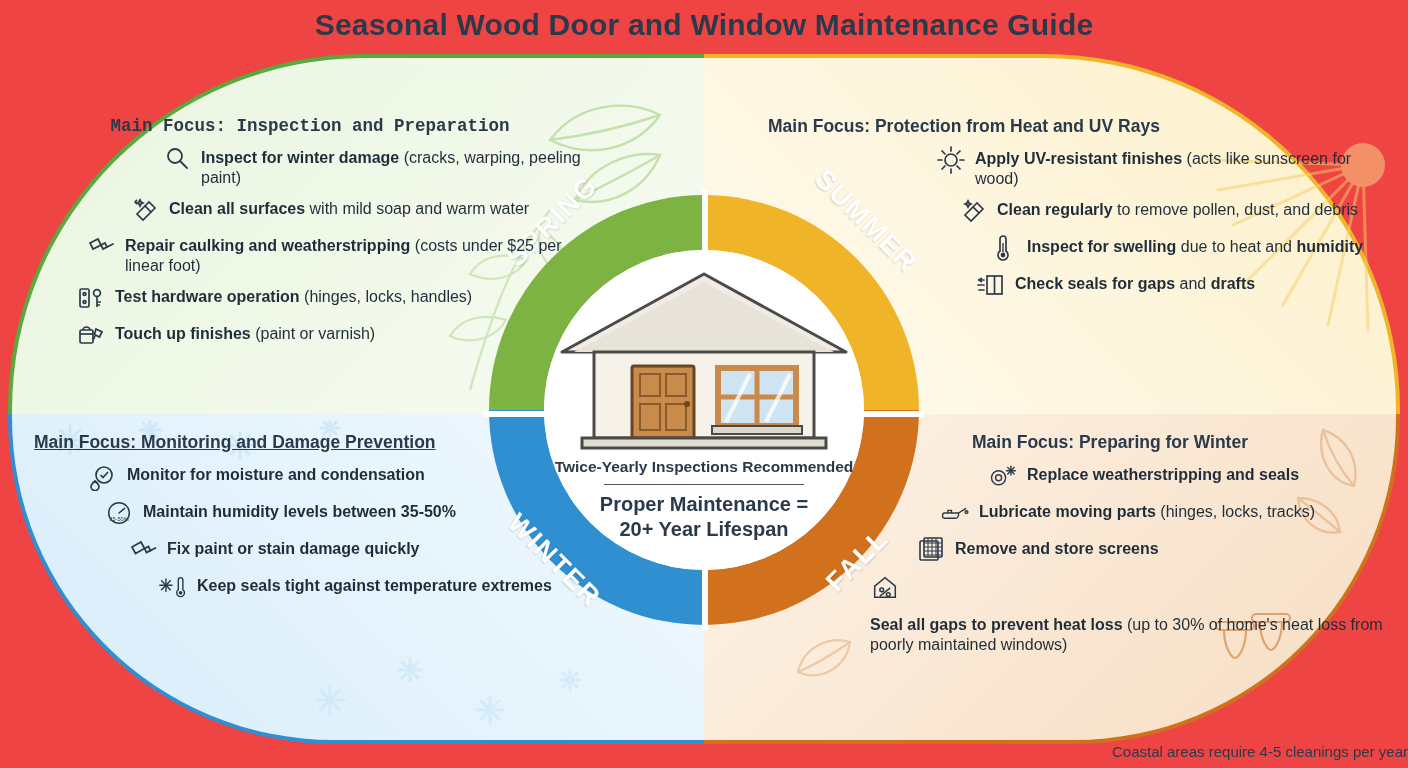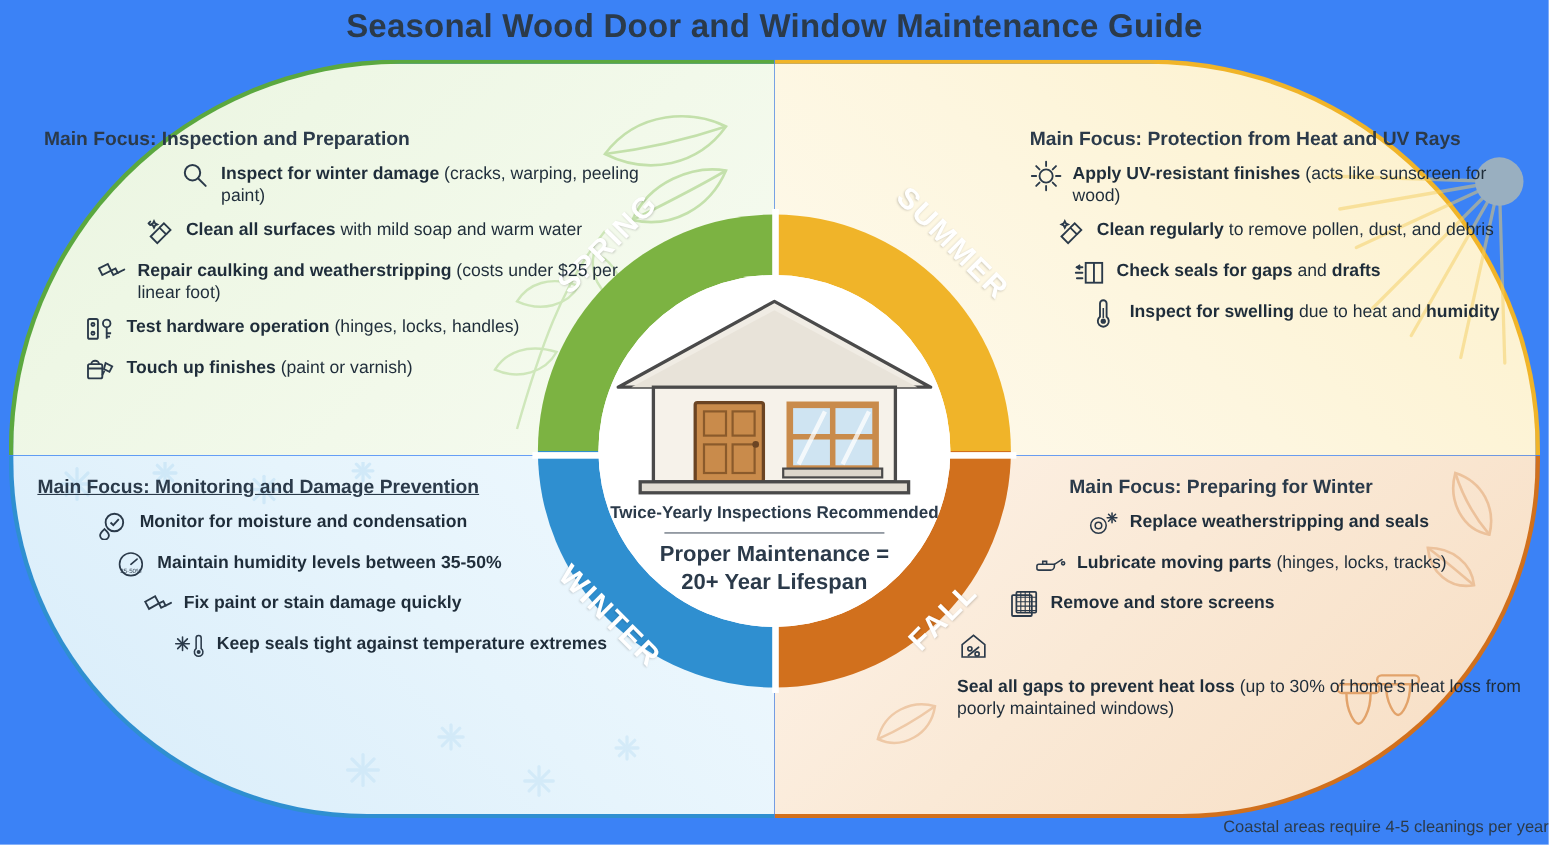--- a/index.html
+++ b/index.html
@@ -6,21 +6,21 @@
   html, body {
     margin: 0; padding: 0;
     width: 1408px; height: 768px;
     background: #ffffff;
     font-family: "Liberation Sans", sans-serif;
     overflow: hidden;
   }
   #stage {
     position: relative;
     width: 1408px; height: 768px;
-    background: #3b82f6;
+    background: #ef4444;
   }
 
   
   #title {
     position: absolute;
     top: 8px; left: 0; width: 1408px;
     text-align: center;
     font-size: 30px;
     font-weight: bold;
     color: #2b3a4a;
@@ -192,31 +192,31 @@
   .item .txt {
     font-size: 16px;
     color: #1f2d3a;
     line-height: 1.25;
     padding-top: 4px;
   }
   .item .txt b { font-weight: bold; }
 
   
   #panel-spring { left: 40px; top: 116px; width: 560px; }
-  #panel-spring .panel-heading { text-align: left; width: 540px; }
+  #panel-spring .panel-heading { text-align: center; width: 540px; font-family: Liberation Mono, monospace; }
   #panel-spring .items { margin-left: 18px; }
   #panel-spring .i0 { margin-left: 104px; }
   #panel-spring .i1 { margin-left: 72px; }
   #panel-spring .i2 { margin-left: 28px; }
   #panel-spring .i3 { margin-left: 18px; }
   #panel-spring .i4 { margin-left: 18px; }
 
   
   #panel-summer { left: 808px; top: 116px; width: 570px; }
-  #panel-summer .panel-heading { text-align: right; width: 560px; margin-left: -40px; }
+  #panel-summer .panel-heading { text-align: left; width: 560px; margin-left: -40px; }
   #panel-summer .i0 { margin-left: 128px; }
   #panel-summer .i1 { margin-left: 150px; }
   #panel-summer .i2 { margin-left: 168px; }
   #panel-summer .i3 { margin-left: 180px; }
 
   
   #panel-winter { left: 18px; top: 432px; width: 600px; }
   #panel-winter .panel-heading { text-align: left; margin-left: 16px; text-decoration: underline; }
   #panel-winter .i0 { margin-left: 70px; }
   #panel-winter .i1 { margin-left: 86px; }
@@ -523,40 +523,40 @@
       <li class="item i1">
         <span class="ico">
           <svg width="28" height="28" viewBox="0 0 28 28" fill="none" stroke="#2b3a4a" stroke-width="1.7">
             <path d="M6 18 L14 10 L20 16 L12 24 Z"></path>
               <path d="M14 10 L18 6 L24 12 L20 16"></path>
             <path d="M9 4 l1 2 2 1 -2 1 -1 2 -1 -2 -2 -1 2 -1z"></path>
           </svg>
         </span>
         <span class="txt"><b>Clean regularly</b><span> to remove pollen, dust, and debris</span></span>
       </li>
+      <li class="item i3">
+        <span class="ico">
+          <svg width="28" height="30" viewBox="0 0 28 30" fill="none" stroke="#2b3a4a" stroke-width="1.7">
+            <path d="M11 18 V6 a3 3 0 0 1 6 0 v12 a5 5 0 1 1 -6 0Z"></path>
+            <circle cx="14" cy="22" r="2.4" fill="#2b3a4a" stroke="none"></circle>
+            <path d="M14 10 v9" stroke-width="1.4"></path>
+          </svg>
+        </span>
+        <span class="txt"><b>Inspect for swelling</b><span> due to heat and </span><b>humidity</b></span>
+      </li>
       <li class="item i2">
         <span class="ico">
           <svg width="30" height="28" viewBox="0 0 30 28" fill="none" stroke="#2b3a4a" stroke-width="1.7">
             <rect x="11" y="5" width="15" height="18"></rect>
               <path d="M18.5 5 V23"></path>
             <path d="M8 9 h-5 M8 14 h-6 M8 19 h-5" stroke-linecap="round"></path>
             <path d="M6 7 L3 9 L6 11" fill="none"></path>
           </svg>
         </span>
         <span class="txt"><b>Check seals for gaps</b><span> and </span><b>drafts</b></span>
-      </li>
-      <li class="item i3">
-        <span class="ico">
-          <svg width="28" height="30" viewBox="0 0 28 30" fill="none" stroke="#2b3a4a" stroke-width="1.7">
-            <path d="M11 18 V6 a3 3 0 0 1 6 0 v12 a5 5 0 1 1 -6 0Z"></path>
-            <circle cx="14" cy="22" r="2.4" fill="#2b3a4a" stroke="none"></circle>
-            <path d="M14 10 v9" stroke-width="1.4"></path>
-          </svg>
-        </span>
-        <span class="txt"><b>Inspect for swelling</b><span> due to heat and </span><b>humidity</b></span>
       </li>
     </ul>
   </div>
 
   <div class="panel" id="panel-winter">
     <div class="panel-heading">Main Focus: Monitoring and Damage Prevention</div>
     <ul class="items">
       <li class="item i0">
         <span class="ico">
           <svg width="30" height="30" viewBox="0 0 30 30" fill="none" stroke="#2b3a4a" stroke-width="1.7">

